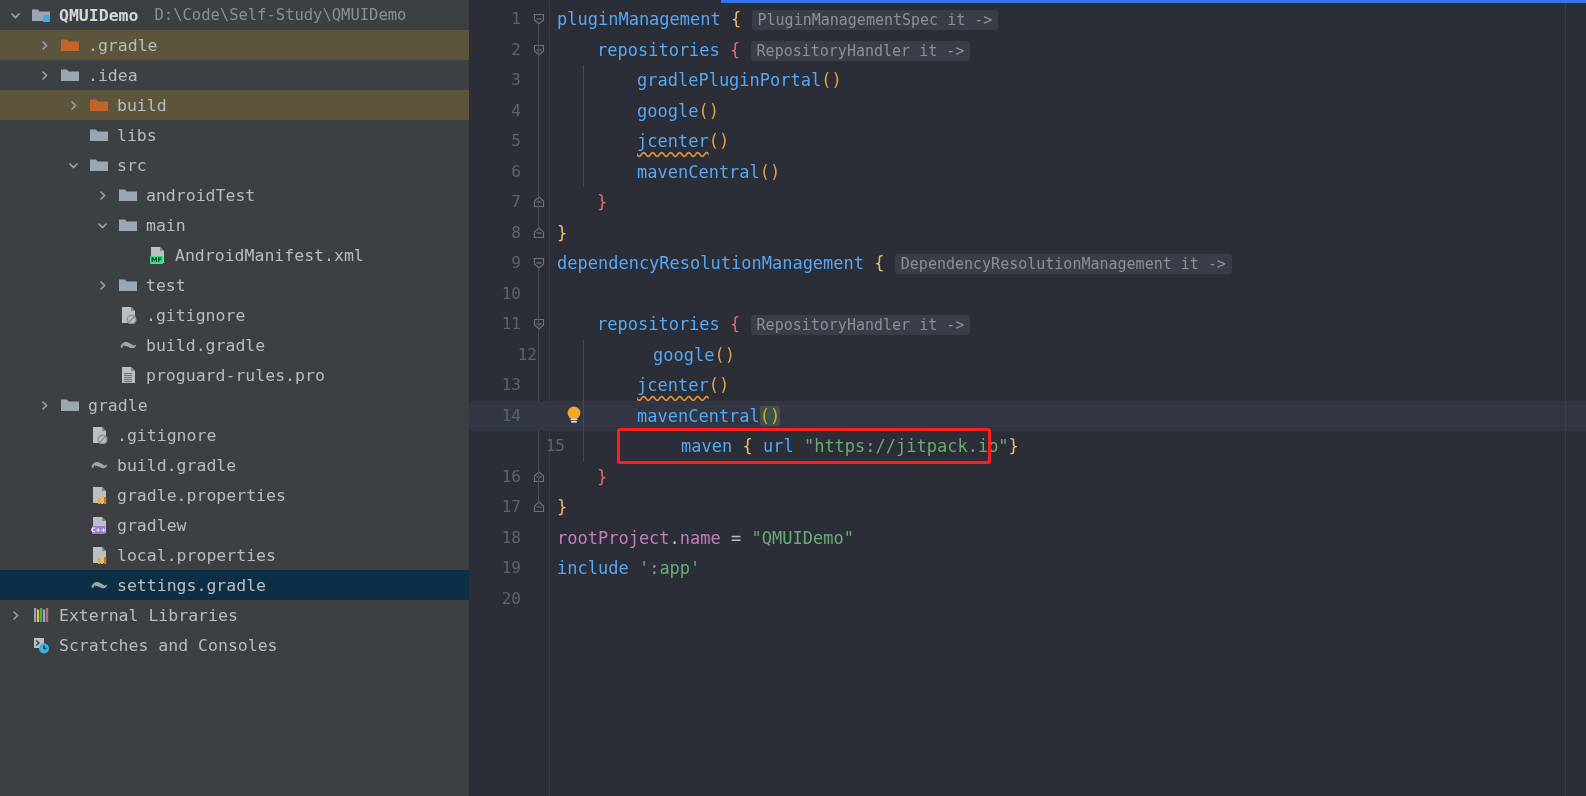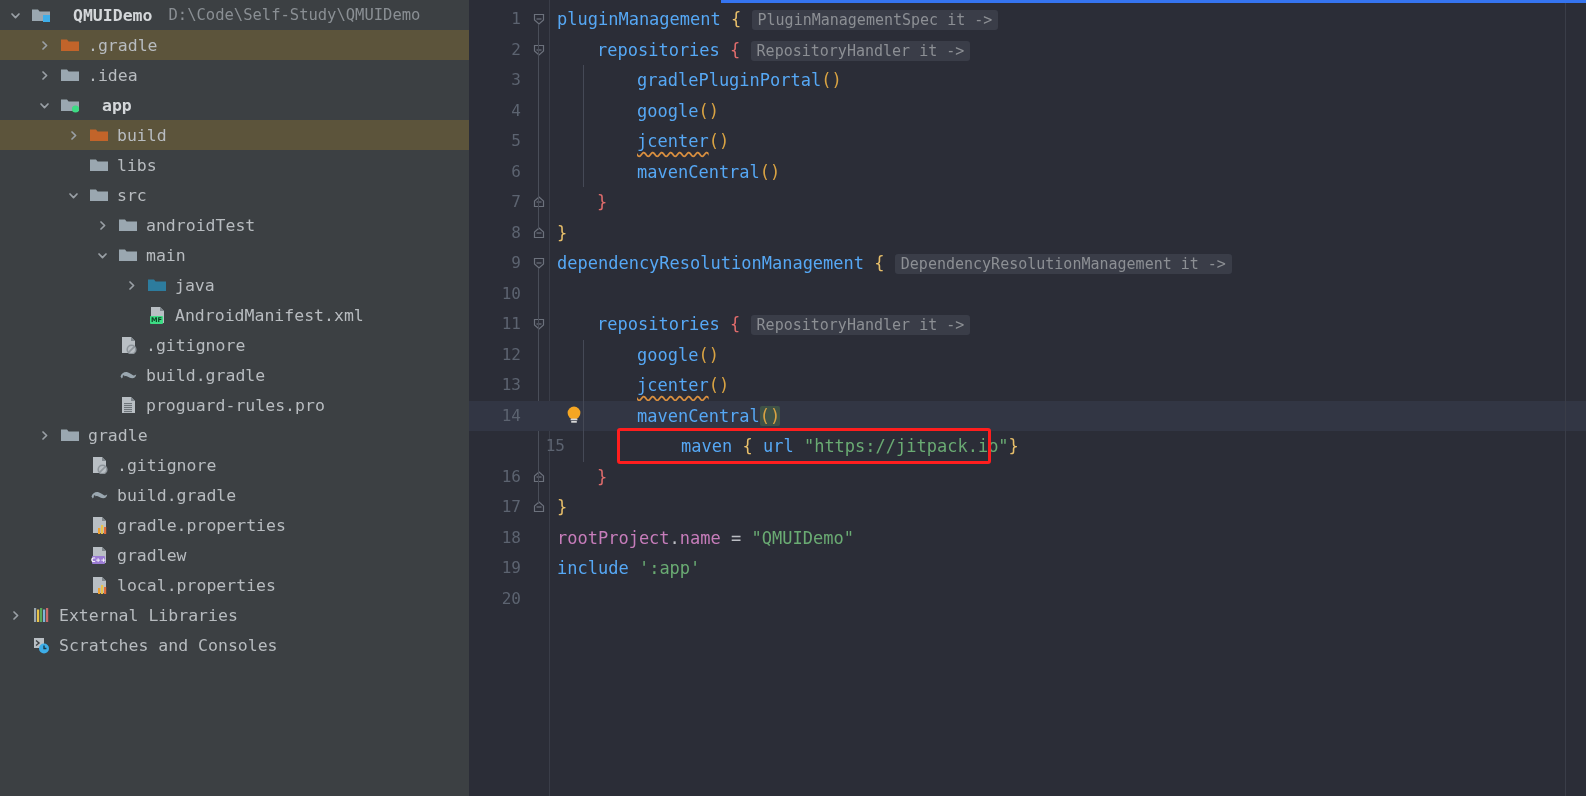--- a/index.html
+++ b/index.html
@@ -40,21 +40,21 @@
   .arrow.empty { visibility: hidden; }
   .icon-wrap {
     width: 22px; height: 20px;
     flex: 0 0 22px;
     margin-right: 7px;
     display: flex; align-items: center; justify-content: center;
     position: relative;
   }
   .icon-wrap svg { display: block; }
   .row-label { letter-spacing: 0px; }
-  .row-label.bold { font-weight: bold; color: #d4d7da; margin-left: 14px; }
+  .row-label.bold { font-weight: bold; color: #d4d7da; }
   .row-path {
     color: #8a8f94;
     font-size: 15.5px;
     margin-left: 16px;
   }
 
   
   #editor {
     flex: 1 1 auto;
     position: relative;
@@ -213,135 +213,119 @@
           </svg>
         </span>
         <span style="width: 7px; flex: 0 0 7px;"></span>
         <span class="icon-wrap">
           <svg width="20" height="18" viewBox="0 0 20 18">
             <path d="M1 3.5 H7 L8.6 5.4 H19 V15 H1 Z" fill="#9aa7b0"></path>
           </svg>
         </span>
         <span class="row-label">.idea</span>
       </div>
-      <div class="tree-row">
-        <span style="width: 37px; flex: 0 0 auto;"></span>
+      <div class="tree-row excluded">
+        <span style="width: 66px; flex: 0 0 auto;"></span>
+        <span class="arrow">
+          <svg width="13" height="13" viewBox="0 0 13 13">
+            <path d="M5 3 L8.6 6.5 L5 10" stroke="#9aa0a6" stroke-width="1.7" fill="none" stroke-linecap="round" stroke-linejoin="round"></path>
+          </svg>
+        </span>
+        <span style="width: 7px; flex: 0 0 7px;"></span>
+        <span class="icon-wrap">
+          <svg width="20" height="18" viewBox="0 0 20 18">
+            <path d="M1 3.5 H7 L8.6 5.4 H19 V15 H1 Z" fill="#c2642a"></path>
+          </svg>
+        </span>
+        <span class="row-label">build</span>
+      </div>
+      <div class="tree-row">
+        <span style="width: 66px; flex: 0 0 auto;"></span>
+        <span class="arrow empty"></span>
+        <span style="width: 7px; flex: 0 0 7px;"></span>
+        <span class="icon-wrap">
+          <svg width="20" height="18" viewBox="0 0 20 18">
+            <path d="M1 3.5 H7 L8.6 5.4 H19 V15 H1 Z" fill="#9aa7b0"></path>
+          </svg>
+        </span>
+        <span class="row-label">libs</span>
+      </div>
+      <div class="tree-row">
+        <span style="width: 66px; flex: 0 0 auto;"></span>
         <span class="arrow">
           <svg width="13" height="13" viewBox="0 0 13 13">
             <path d="M3 5 L6.5 8.6 L10 5" stroke="#9aa0a6" stroke-width="1.7" fill="none" stroke-linecap="round" stroke-linejoin="round"></path>
           </svg>
         </span>
         <span style="width: 7px; flex: 0 0 7px;"></span>
         <span class="icon-wrap">
           <svg width="20" height="18" viewBox="0 0 20 18">
             <path d="M1 3.5 H7 L8.6 5.4 H19 V15 H1 Z" fill="#9aa7b0"></path>
-            <circle cx="15.5" cy="13" r="3.6" fill="#3ddc84"></circle>
-          </svg>
-        </span>
-        <span class="row-label bold">app</span>
-      </div>
-      <div class="tree-row excluded">
-        <span style="width: 66px; flex: 0 0 auto;"></span>
-        <span class="arrow">
-          <svg width="13" height="13" viewBox="0 0 13 13">
-            <path d="M5 3 L8.6 6.5 L5 10" stroke="#9aa0a6" stroke-width="1.7" fill="none" stroke-linecap="round" stroke-linejoin="round"></path>
-          </svg>
-        </span>
-        <span style="width: 7px; flex: 0 0 7px;"></span>
-        <span class="icon-wrap">
-          <svg width="20" height="18" viewBox="0 0 20 18">
-            <path d="M1 3.5 H7 L8.6 5.4 H19 V15 H1 Z" fill="#c2642a"></path>
-          </svg>
-        </span>
-        <span class="row-label">build</span>
-      </div>
-      <div class="tree-row">
-        <span style="width: 66px; flex: 0 0 auto;"></span>
-        <span class="arrow empty"></span>
-        <span style="width: 7px; flex: 0 0 7px;"></span>
-        <span class="icon-wrap">
-          <svg width="20" height="18" viewBox="0 0 20 18">
-            <path d="M1 3.5 H7 L8.6 5.4 H19 V15 H1 Z" fill="#9aa7b0"></path>
-          </svg>
-        </span>
-        <span class="row-label">libs</span>
-      </div>
-      <div class="tree-row">
-        <span style="width: 66px; flex: 0 0 auto;"></span>
+          </svg>
+        </span>
+        <span class="row-label">src</span>
+      </div>
+      <div class="tree-row">
+        <span style="width: 95px; flex: 0 0 auto;"></span>
+        <span class="arrow">
+          <svg width="13" height="13" viewBox="0 0 13 13">
+            <path d="M5 3 L8.6 6.5 L5 10" stroke="#9aa0a6" stroke-width="1.7" fill="none" stroke-linecap="round" stroke-linejoin="round"></path>
+          </svg>
+        </span>
+        <span style="width: 7px; flex: 0 0 7px;"></span>
+        <span class="icon-wrap">
+          <svg width="20" height="18" viewBox="0 0 20 18">
+            <path d="M1 3.5 H7 L8.6 5.4 H19 V15 H1 Z" fill="#9aa7b0"></path>
+          </svg>
+        </span>
+        <span class="row-label">androidTest</span>
+      </div>
+      <div class="tree-row">
+        <span style="width: 95px; flex: 0 0 auto;"></span>
         <span class="arrow">
           <svg width="13" height="13" viewBox="0 0 13 13">
             <path d="M3 5 L6.5 8.6 L10 5" stroke="#9aa0a6" stroke-width="1.7" fill="none" stroke-linecap="round" stroke-linejoin="round"></path>
           </svg>
         </span>
         <span style="width: 7px; flex: 0 0 7px;"></span>
         <span class="icon-wrap">
           <svg width="20" height="18" viewBox="0 0 20 18">
             <path d="M1 3.5 H7 L8.6 5.4 H19 V15 H1 Z" fill="#9aa7b0"></path>
           </svg>
         </span>
-        <span class="row-label">src</span>
-      </div>
-      <div class="tree-row">
-        <span style="width: 95px; flex: 0 0 auto;"></span>
-        <span class="arrow">
-          <svg width="13" height="13" viewBox="0 0 13 13">
-            <path d="M5 3 L8.6 6.5 L5 10" stroke="#9aa0a6" stroke-width="1.7" fill="none" stroke-linecap="round" stroke-linejoin="round"></path>
-          </svg>
-        </span>
-        <span style="width: 7px; flex: 0 0 7px;"></span>
-        <span class="icon-wrap">
-          <svg width="20" height="18" viewBox="0 0 20 18">
-            <path d="M1 3.5 H7 L8.6 5.4 H19 V15 H1 Z" fill="#9aa7b0"></path>
-          </svg>
-        </span>
-        <span class="row-label">androidTest</span>
-      </div>
-      <div class="tree-row">
-        <span style="width: 95px; flex: 0 0 auto;"></span>
-        <span class="arrow">
-          <svg width="13" height="13" viewBox="0 0 13 13">
-            <path d="M3 5 L6.5 8.6 L10 5" stroke="#9aa0a6" stroke-width="1.7" fill="none" stroke-linecap="round" stroke-linejoin="round"></path>
-          </svg>
-        </span>
-        <span style="width: 7px; flex: 0 0 7px;"></span>
-        <span class="icon-wrap">
-          <svg width="20" height="18" viewBox="0 0 20 18">
-            <path d="M1 3.5 H7 L8.6 5.4 H19 V15 H1 Z" fill="#9aa7b0"></path>
-          </svg>
-        </span>
         <span class="row-label">main</span>
-      </div>
-      <div class="tree-row">
-        <span style="width: 124px; flex: 0 0 auto;"></span>
-        <span class="arrow">
-          <svg width="13" height="13" viewBox="0 0 13 13">
-            <path d="M5 3 L8.6 6.5 L5 10" stroke="#9aa0a6" stroke-width="1.7" fill="none" stroke-linecap="round" stroke-linejoin="round"></path>
-          </svg>
-        </span>
-        <span style="width: 7px; flex: 0 0 7px;"></span>
-        <span class="icon-wrap">
-          <svg width="20" height="18" viewBox="0 0 20 18">
-            <path d="M1 3.5 H7 L8.6 5.4 H19 V15 H1 Z" fill="#2d7c9e"></path>
-          </svg>
-        </span>
-        <span class="row-label">java</span>
       </div>
       <div class="tree-row">
         <span style="width: 124px; flex: 0 0 auto;"></span>
         <span class="arrow empty"></span>
         <span style="width: 7px; flex: 0 0 7px;"></span>
         <span class="icon-wrap">
           <svg width="20" height="18" viewBox="0 0 20 18">
             <path d="M4 1 H13 L17 5 V17 H4 Z" fill="#b9bfc4"></path>
             <path d="M13 1 L17 5 H13 Z" fill="#7f868c"></path>
             <rect x="3" y="10" width="13" height="8" rx="1" fill="#3ddc84"></rect>
             <text x="9.5" y="16.3" text-anchor="middle" fill="#0d3b22" font-size="6.6" font-family="DejaVu Sans, sans-serif" font-weight="bold">MF</text>
           </svg>
         </span>
         <span class="row-label">AndroidManifest.xml</span>
+      </div>
+      <div class="tree-row">
+        <span style="width: 95px; flex: 0 0 auto;"></span>
+        <span class="arrow">
+          <svg width="13" height="13" viewBox="0 0 13 13">
+            <path d="M5 3 L8.6 6.5 L5 10" stroke="#9aa0a6" stroke-width="1.7" fill="none" stroke-linecap="round" stroke-linejoin="round"></path>
+          </svg>
+        </span>
+        <span style="width: 7px; flex: 0 0 7px;"></span>
+        <span class="icon-wrap">
+          <svg width="20" height="18" viewBox="0 0 20 18">
+            <path d="M1 3.5 H7 L8.6 5.4 H19 V15 H1 Z" fill="#9aa7b0"></path>
+          </svg>
+        </span>
+        <span class="row-label">test</span>
       </div>
       <div class="tree-row">
         <span style="width: 95px; flex: 0 0 auto;"></span>
         <span class="arrow empty"></span>
         <span style="width: 7px; flex: 0 0 7px;"></span>
         <span class="icon-wrap">
           <svg width="20" height="18" viewBox="0 0 20 18">
             <path d="M4 1 H13 L17 5 V17 H4 Z" fill="#b9bfc4"></path>
             <path d="M13 1 L17 5 H13 Z" fill="#7f868c"></path>
             <circle cx="13.5" cy="13.5" r="4.3" fill="none" stroke="#8e959b" stroke-width="1.6"></circle>
@@ -456,20 +440,32 @@
         <span class="icon-wrap">
           <svg width="20" height="18" viewBox="0 0 20 18">
             <path d="M4 1 H13 L17 5 V17 H4 Z" fill="#b9bfc4"></path>
             <path d="M13 1 L17 5 H13 Z" fill="#7f868c"></path>
             <rect x="9" y="12" width="2.2" height="6" fill="#f0a030"></rect>
             <rect x="12" y="9" width="2.2" height="9" fill="#e8c34a"></rect>
             <rect x="15" y="11" width="2.2" height="7" fill="#e06c3a"></rect>
           </svg>
         </span>
         <span class="row-label">local.properties</span>
+      </div>
+      <div class="tree-row selected">
+        <span style="width: 66px; flex: 0 0 auto;"></span>
+        <span class="arrow empty"></span>
+        <span style="width: 7px; flex: 0 0 7px;"></span>
+        <span class="icon-wrap">
+          <svg width="20" height="18" viewBox="0 0 20 18">
+            <path d="M2.5 10.5 C3.5 7 6.5 5.5 9.5 6.2 C12 6.8 13.5 8.6 15 9.2 C16.3 9.7 17.5 9.2 18.2 8.2 C18 10.8 16.4 12.2 14.4 12.2 C12 12.2 10.4 10.6 8.6 10.2 C6.6 9.8 4.8 10.6 3.8 12.6 Z" fill="#9aa7b0"></path>
+            <circle cx="5.6" cy="10.2" r="0.9" fill="#3c4043"></circle>
+          </svg>
+        </span>
+        <span class="row-label">settings.gradle</span>
       </div>
       <div class="tree-row">
         <span style="width: 8px; flex: 0 0 auto;"></span>
         <span class="arrow">
           <svg width="13" height="13" viewBox="0 0 13 13">
             <path d="M5 3 L8.6 6.5 L5 10" stroke="#9aa0a6" stroke-width="1.7" fill="none" stroke-linecap="round" stroke-linejoin="round"></path>
           </svg>
         </span>
         <span style="width: 7px; flex: 0 0 7px;"></span>
         <span class="icon-wrap">
@@ -561,21 +557,21 @@
         <div class="code-line" style="top: 34.5px; position: absolute; left: 0px; right: 0px;"><span class="lineno">2</span><span class="code-text" style="left: 128px;"><span class="fn">repositories</span><span> </span><span class="brc2">{</span><span> </span><span class="hint">RepositoryHandler it -&gt;</span></span></div>
         <div class="code-line" style="top: 65px; position: absolute; left: 0px; right: 0px;"><span class="lineno">3</span><span class="code-text" style="left: 168px;"><span class="fn">gradlePluginPortal</span><span class="par">()</span></span></div>
         <div class="code-line" style="top: 95.5px; position: absolute; left: 0px; right: 0px;"><span class="lineno">4</span><span class="code-text" style="left: 168px;"><span class="fn">google</span><span class="par">()</span></span></div>
         <div class="code-line" style="top: 126px; position: absolute; left: 0px; right: 0px;"><span class="lineno">5</span><span class="code-text" style="left: 168px;"><span class="fn squig">jcenter</span><span class="par">()</span></span></div>
         <div class="code-line" style="top: 156.5px; position: absolute; left: 0px; right: 0px;"><span class="lineno">6</span><span class="code-text" style="left: 168px;"><span class="fn">mavenCentral</span><span class="par">()</span></span></div>
         <div class="code-line" style="top: 187px; position: absolute; left: 0px; right: 0px;"><span class="lineno">7</span><span class="code-text" style="left: 128px;"><span class="brc2">}</span></span></div>
         <div class="code-line" style="top: 217.5px; position: absolute; left: 0px; right: 0px;"><span class="lineno">8</span><span class="code-text" style="left: 88px;"><span class="brc">}</span></span></div>
         <div class="code-line" style="top: 248px; position: absolute; left: 0px; right: 0px;"><span class="lineno">9</span><span class="code-text" style="left: 88px;"><span class="fn">dependencyResolutionManagement</span><span> </span><span class="brc">{</span><span> </span><span class="hint">DependencyResolutionManagement it -&gt;</span></span></div>
         <div class="code-line" style="top: 278.5px; position: absolute; left: 0px; right: 0px;"><span class="lineno">10</span></div>
         <div class="code-line" style="top: 309px; position: absolute; left: 0px; right: 0px;"><span class="lineno">11</span><span class="code-text" style="left: 128px;"><span class="fn">repositories</span><span> </span><span class="brc2">{</span><span> </span><span class="hint">RepositoryHandler it -&gt;</span></span></div>
-        <div class="code-line" style="top: 339.5px; position: absolute; left: 0px; right: 0px;"><span class="lineno">12</span><span class="code-text" style="left: 168px;"><span class="fn">google</span><span class="par">()</span></span></div>
+        <div class="code-line" style="top: 339.5px; position: absolute; left: 16px; right: 0px;"><span class="lineno">12</span><span class="code-text" style="left: 168px;"><span class="fn">google</span><span class="par">()</span></span></div>
         <div class="code-line" style="top: 370px; position: absolute; left: 0px; right: 0px;"><span class="lineno">13</span><span class="code-text" style="left: 168px;"><span class="fn squig">jcenter</span><span class="par">()</span></span></div>
         <div class="code-line cur" style="top: 400.5px; position: absolute; left: 0px; right: 0px;"><span class="lineno">14</span><span class="code-text" style="left: 168px;"><span class="fn">mavenCentral</span><span class="par bracehl">()</span></span></div>
         <div class="code-line" style="top: 431px; position: absolute; left: 0px; right: 4px; margin-left: 44px;"><span class="lineno">15</span><span class="code-text" style="left: 168px;"><span class="fn">maven</span><span> </span><span class="brc">{</span><span> </span><span class="fn">url</span><span> </span><span class="str">"https://jitpack.io"</span><span class="brc">}</span></span></div>
         <div class="code-line" style="top: 461.5px; position: absolute; left: 0px; right: 0px;"><span class="lineno">16</span><span class="code-text" style="left: 128px;"><span class="brc2">}</span></span></div>
         <div class="code-line" style="top: 492px; position: absolute; left: 0px; right: 0px;"><span class="lineno">17</span><span class="code-text" style="left: 88px;"><span class="brc">}</span></span></div>
         <div class="code-line" style="top: 522.5px; position: absolute; left: 0px; right: 0px;"><span class="lineno">18</span><span class="code-text" style="left: 88px;"><span class="id">rootProject</span><span class="op">.</span><span class="id">name</span><span> </span><span class="op">=</span><span> </span><span class="str">"QMUIDemo"</span></span></div>
         <div class="code-line" style="top: 553px; position: absolute; left: 0px; right: 0px;"><span class="lineno">19</span><span class="code-text" style="left: 88px;"><span class="fn">include</span><span> </span><span class="str">':app'</span></span></div>
         <div class="code-line" style="top: 583.5px; position: absolute; left: 0px; right: 0px;"><span class="lineno">20</span><span class="code-text" style="left: 88px;"></span></div>
       </div>
     <div id="redbox" style="border-color: rgb(255, 30, 30); left: 148px; top: 428px; width: 374px; height: 36px;"></div>

